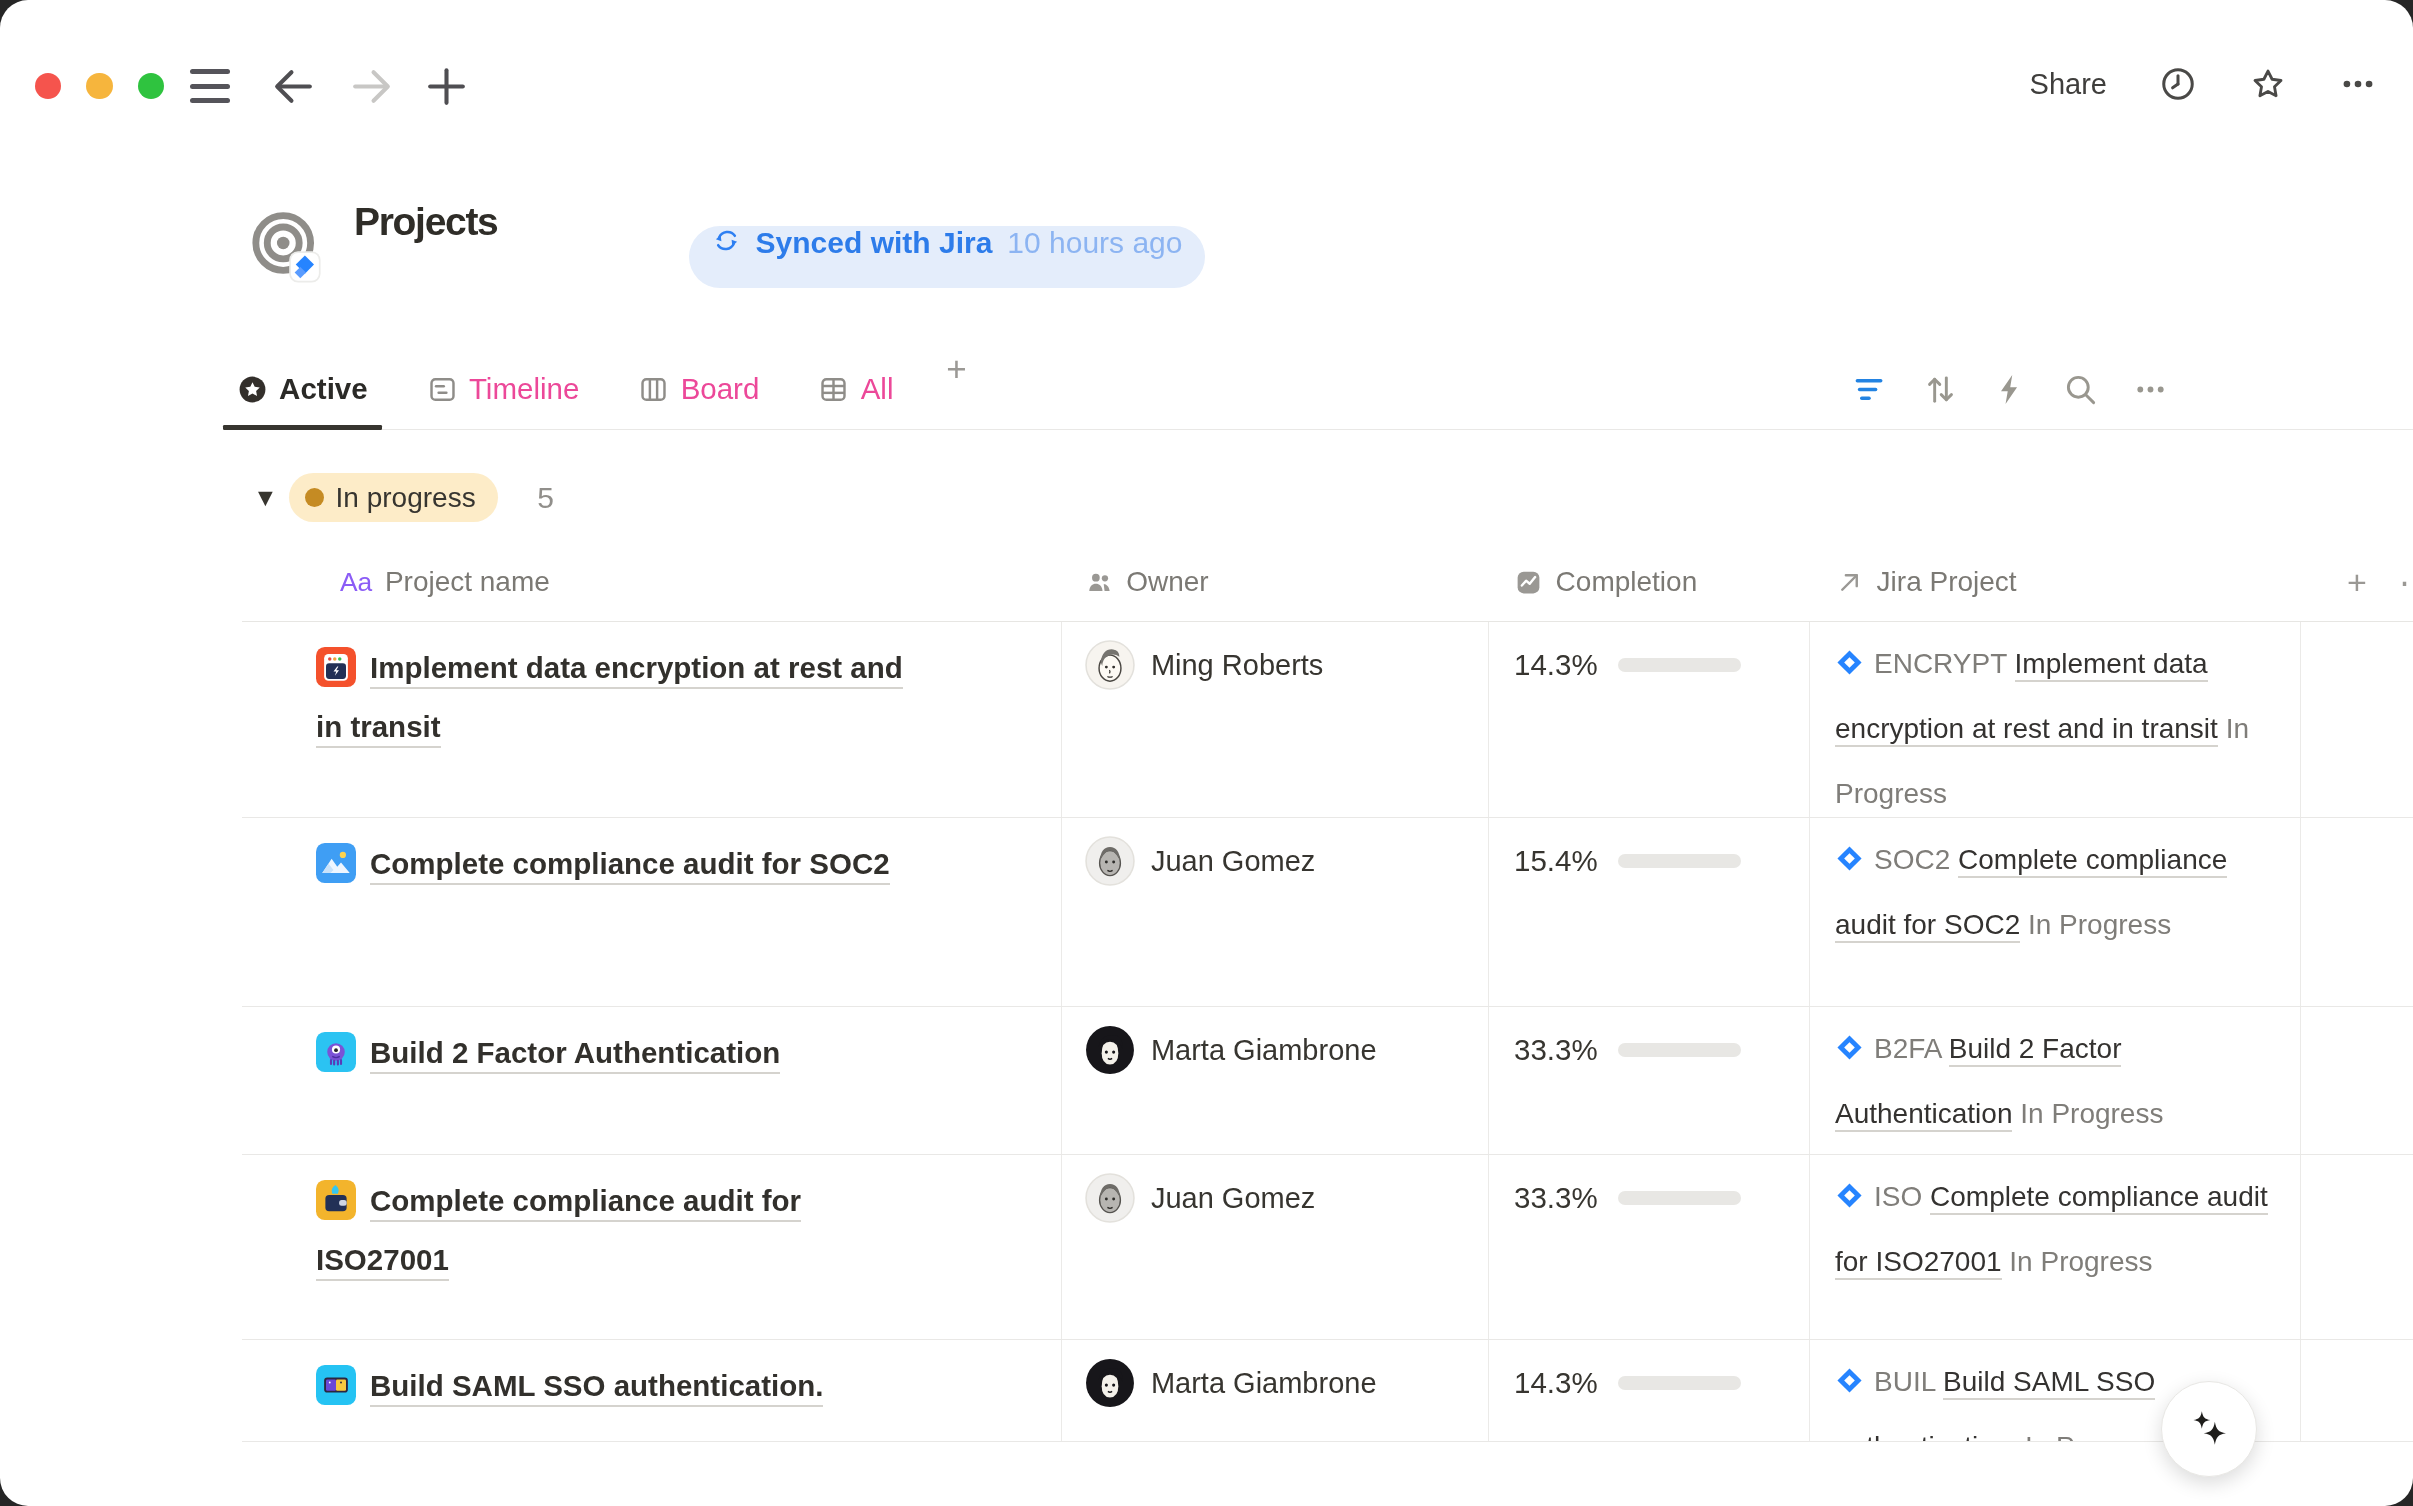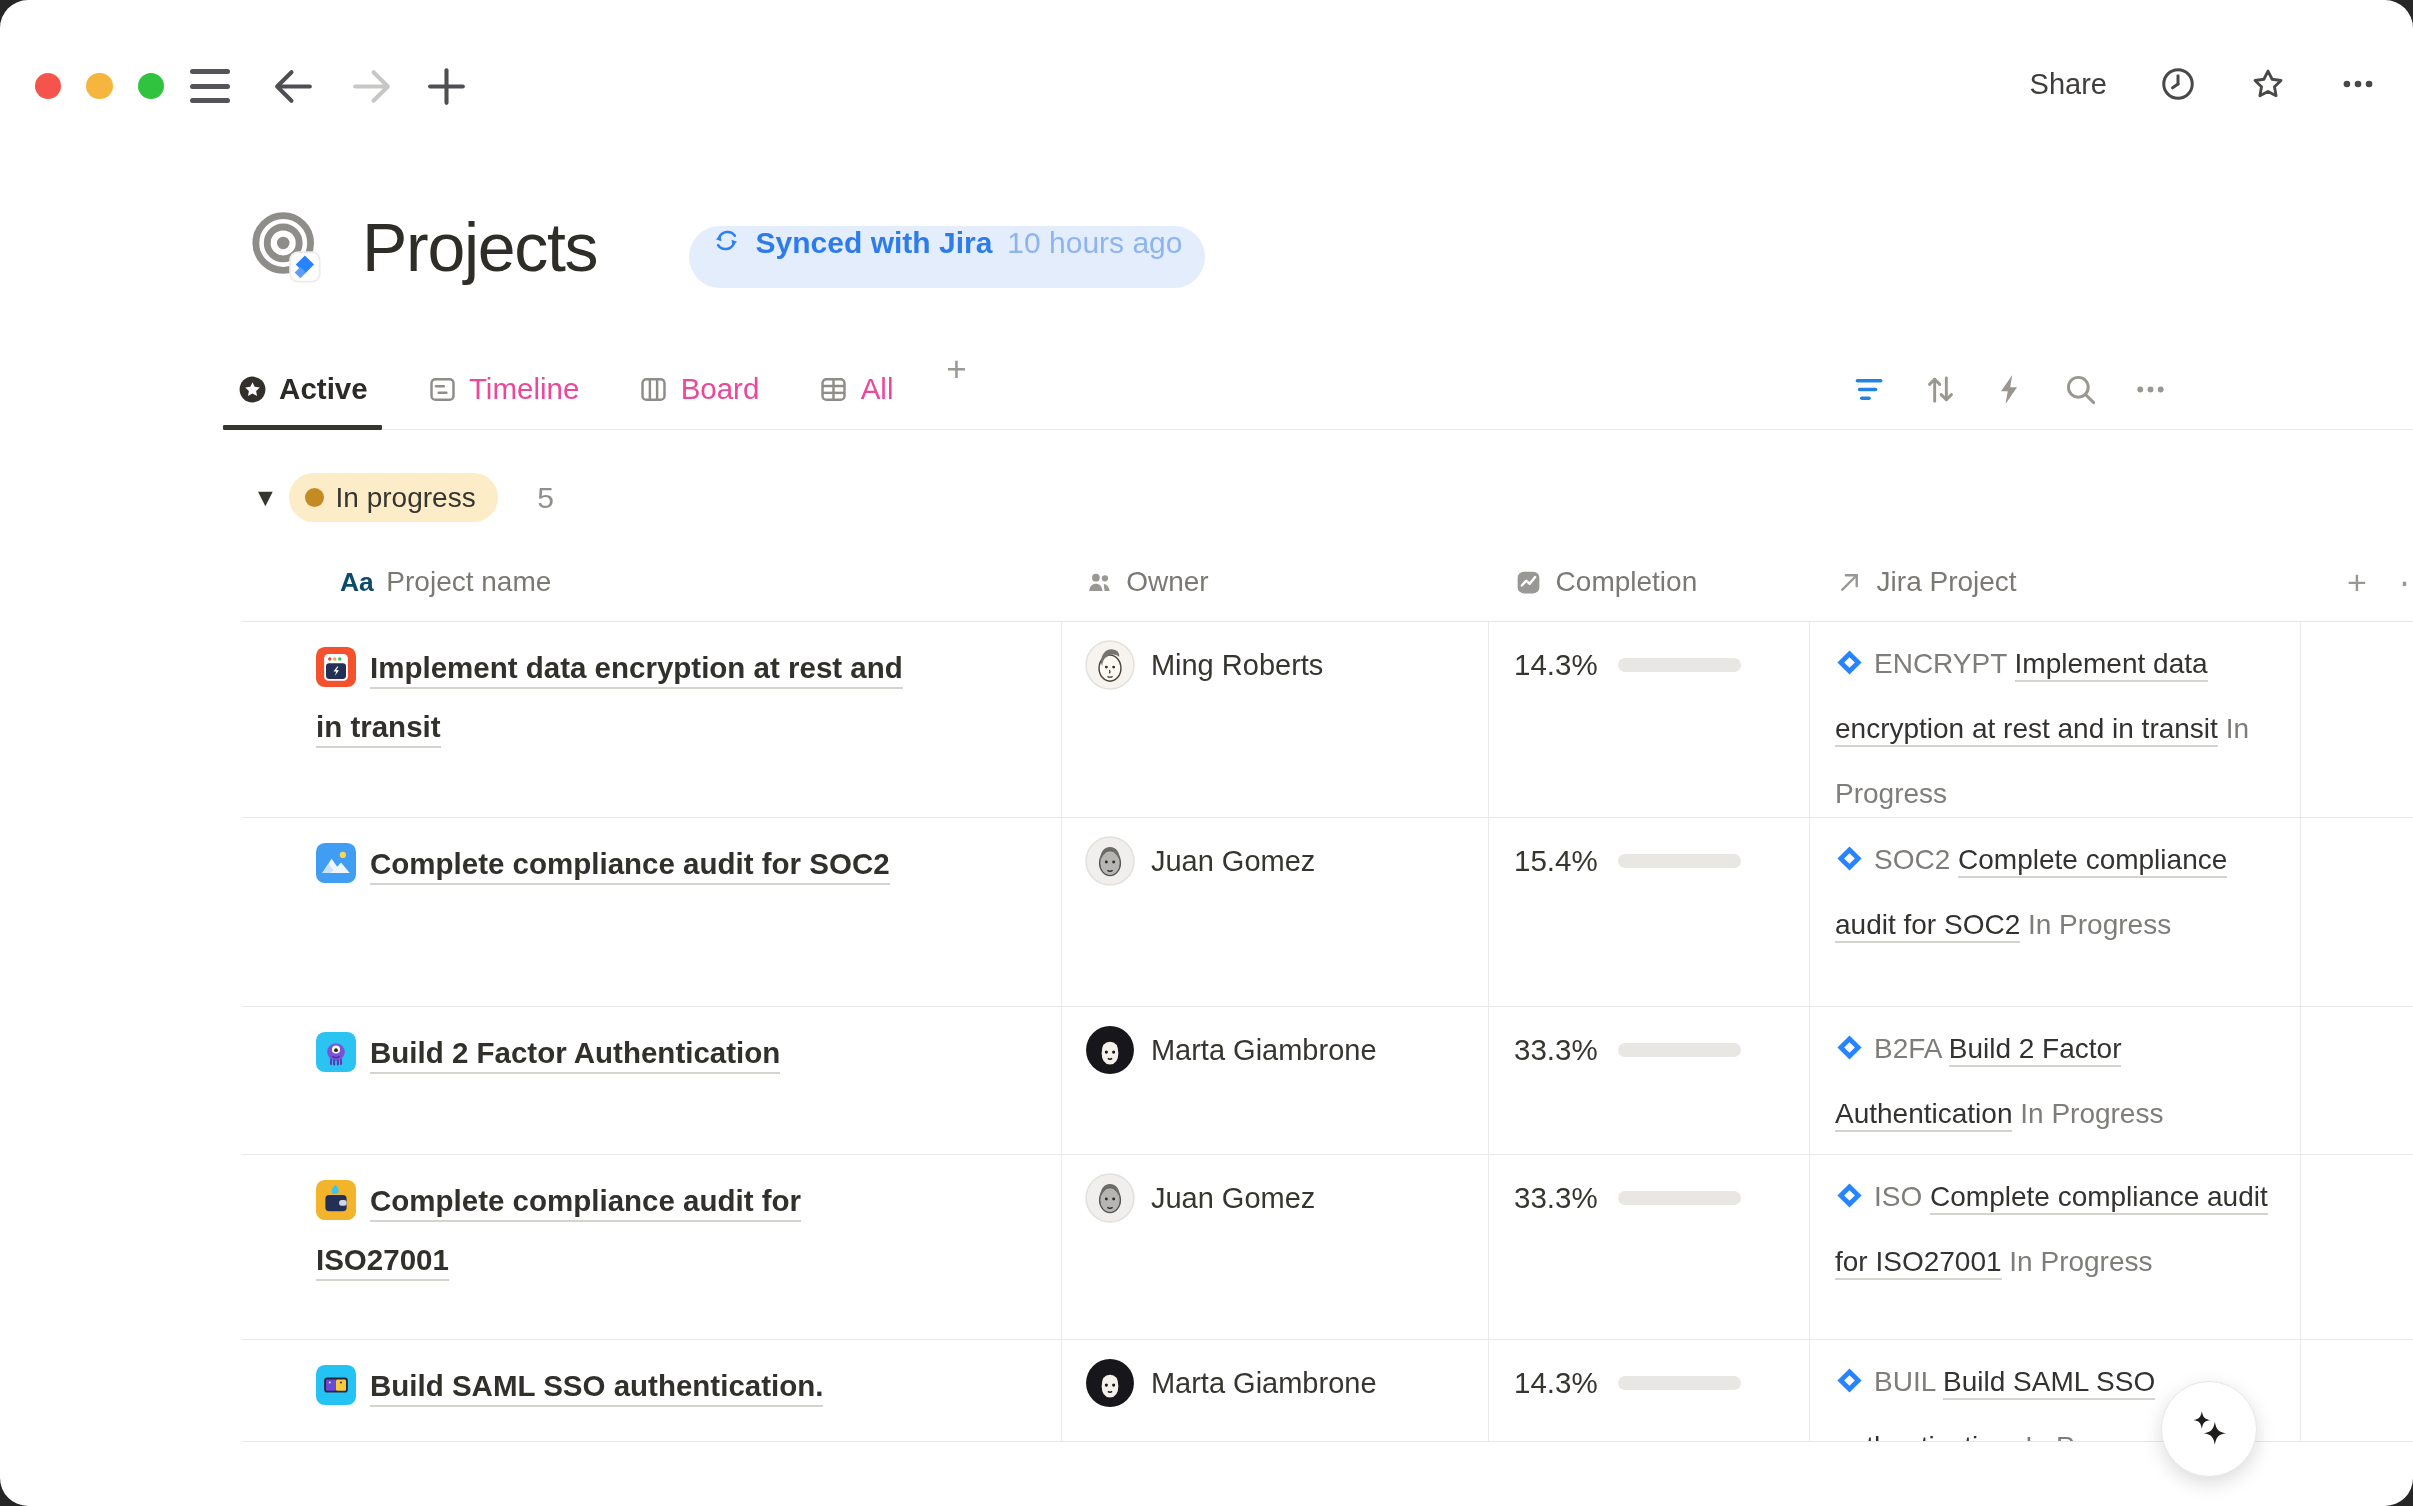--- a/index.html
+++ b/index.html
@@ -11,21 +11,21 @@
   .light{width:26.4px;height:26.4px;border-radius:50%;}
   .hamburger{position:absolute;left:190px;top:69px;width:40px;height:34px;display:flex;flex-direction:column;justify-content:space-between;}
   .hamburger span{height:5px;border-radius:2.5px;background:#55545a;}
   .navicon{position:absolute;top:62px;width:49px;height:49px;}
   .topbar-right{position:absolute;right:36px;top:54px;height:60px;display:flex;align-items:center;gap:52px;}
   .share{font-size:29px;color:#3f3e3c;}
   .tr-icon{width:38px;height:38px;color:#4a4947;}
 
   
   .page-icon{position:absolute;left:249px;top:211px;width:73px;height:73px;}
-  .page-title{position:absolute;left:354px;top:200px;font-size:68px;font-weight:400;letter-spacing:-1.3px;color:#2f2d28;margin:8px;}
+  .page-title{position:absolute;left:354px;top:200px;font-size:39px;font-weight:700;letter-spacing:-1.3px;color:#2f2d28;margin:0;}
   .sync-badge{position:absolute;left:689px;top:226px;height:62px;border-radius:31px;background:#e4edfb;
     display:flex;align-items:flex-start;gap:15px;padding:0 22.6px;}
   .sync-badge .lbl{font-size:30px;font-weight:600;color:#2d7cea;}
   .sync-badge .time{font-size:30px;color:#8cb4f2;}
   .sync-ic{width:29px;height:29px;color:#2d7ff2;}
 
   
   .views{position:absolute;left:228px;right:0;top:349px;height:80px;border-bottom:1.3px solid #e9e8e6;
     display:flex;align-items:flex-start;gap:59px;padding-left:8.8px;}
   .vtab{display:flex;align-items:center;gap:11.3px;font-size:29.5px;color:#ec4899;height:100%;position:relative;cursor:pointer;}
@@ -44,21 +44,21 @@
   .group-pill{display:flex;align-items:center;gap:11.3px;background:#fdecc8;border-radius:31px;padding:8.8px 22.6px 8.8px 16.3px;}
   .group-dot{width:19px;height:19px;border-radius:50%;background:#c58b23;}
   .group-lbl{font-size:28px;font-weight:500;color:#373530;}
   .group-count{margin-left:39px;font-size:30px;color:#918f8b;}
 
   
   .table{position:absolute;left:242px;top:543px;width:2172px;}
   .thead{display:flex;height:78px;align-items:center;border-bottom:1.3px solid #e7e6e3;color:#7b7974;font-size:28px;}
   .th{display:flex;align-items:center;gap:12.6px;box-sizing:border-box;}
   .th-icon{width:29px;height:29px;color:#9a9894;flex:none;}
-  .aa{font-size:26.4px;color:#0c4a6e;font-weight:700;}
+  .aa{font-size:26.4px;color:#8b5cf6;font-weight:400;}
   .c-name{width:820px;padding-left:98px;}
   .c-owner{width:427px;padding-left:22.6px;}
   .c-comp{width:321px;padding-left:25px;}
   .c-jira{width:491px;padding-left:25px;}
   .c-add{width:112px;justify-content:center;position:relative;}
   .th-more{position:absolute;right:-21.4px;font-size:33px;color:#9a9894;letter-spacing:2.5px;}
   .trow{display:flex;border-bottom:1.3px solid #e9e8e6;box-sizing:border-box;align-items:stretch;}
   .td{box-sizing:border-box;}
   .td.b{border-right:1.3px solid #ebeae8;}
   .cell-name{width:820px;padding:16.3px 0 0 74px;}

